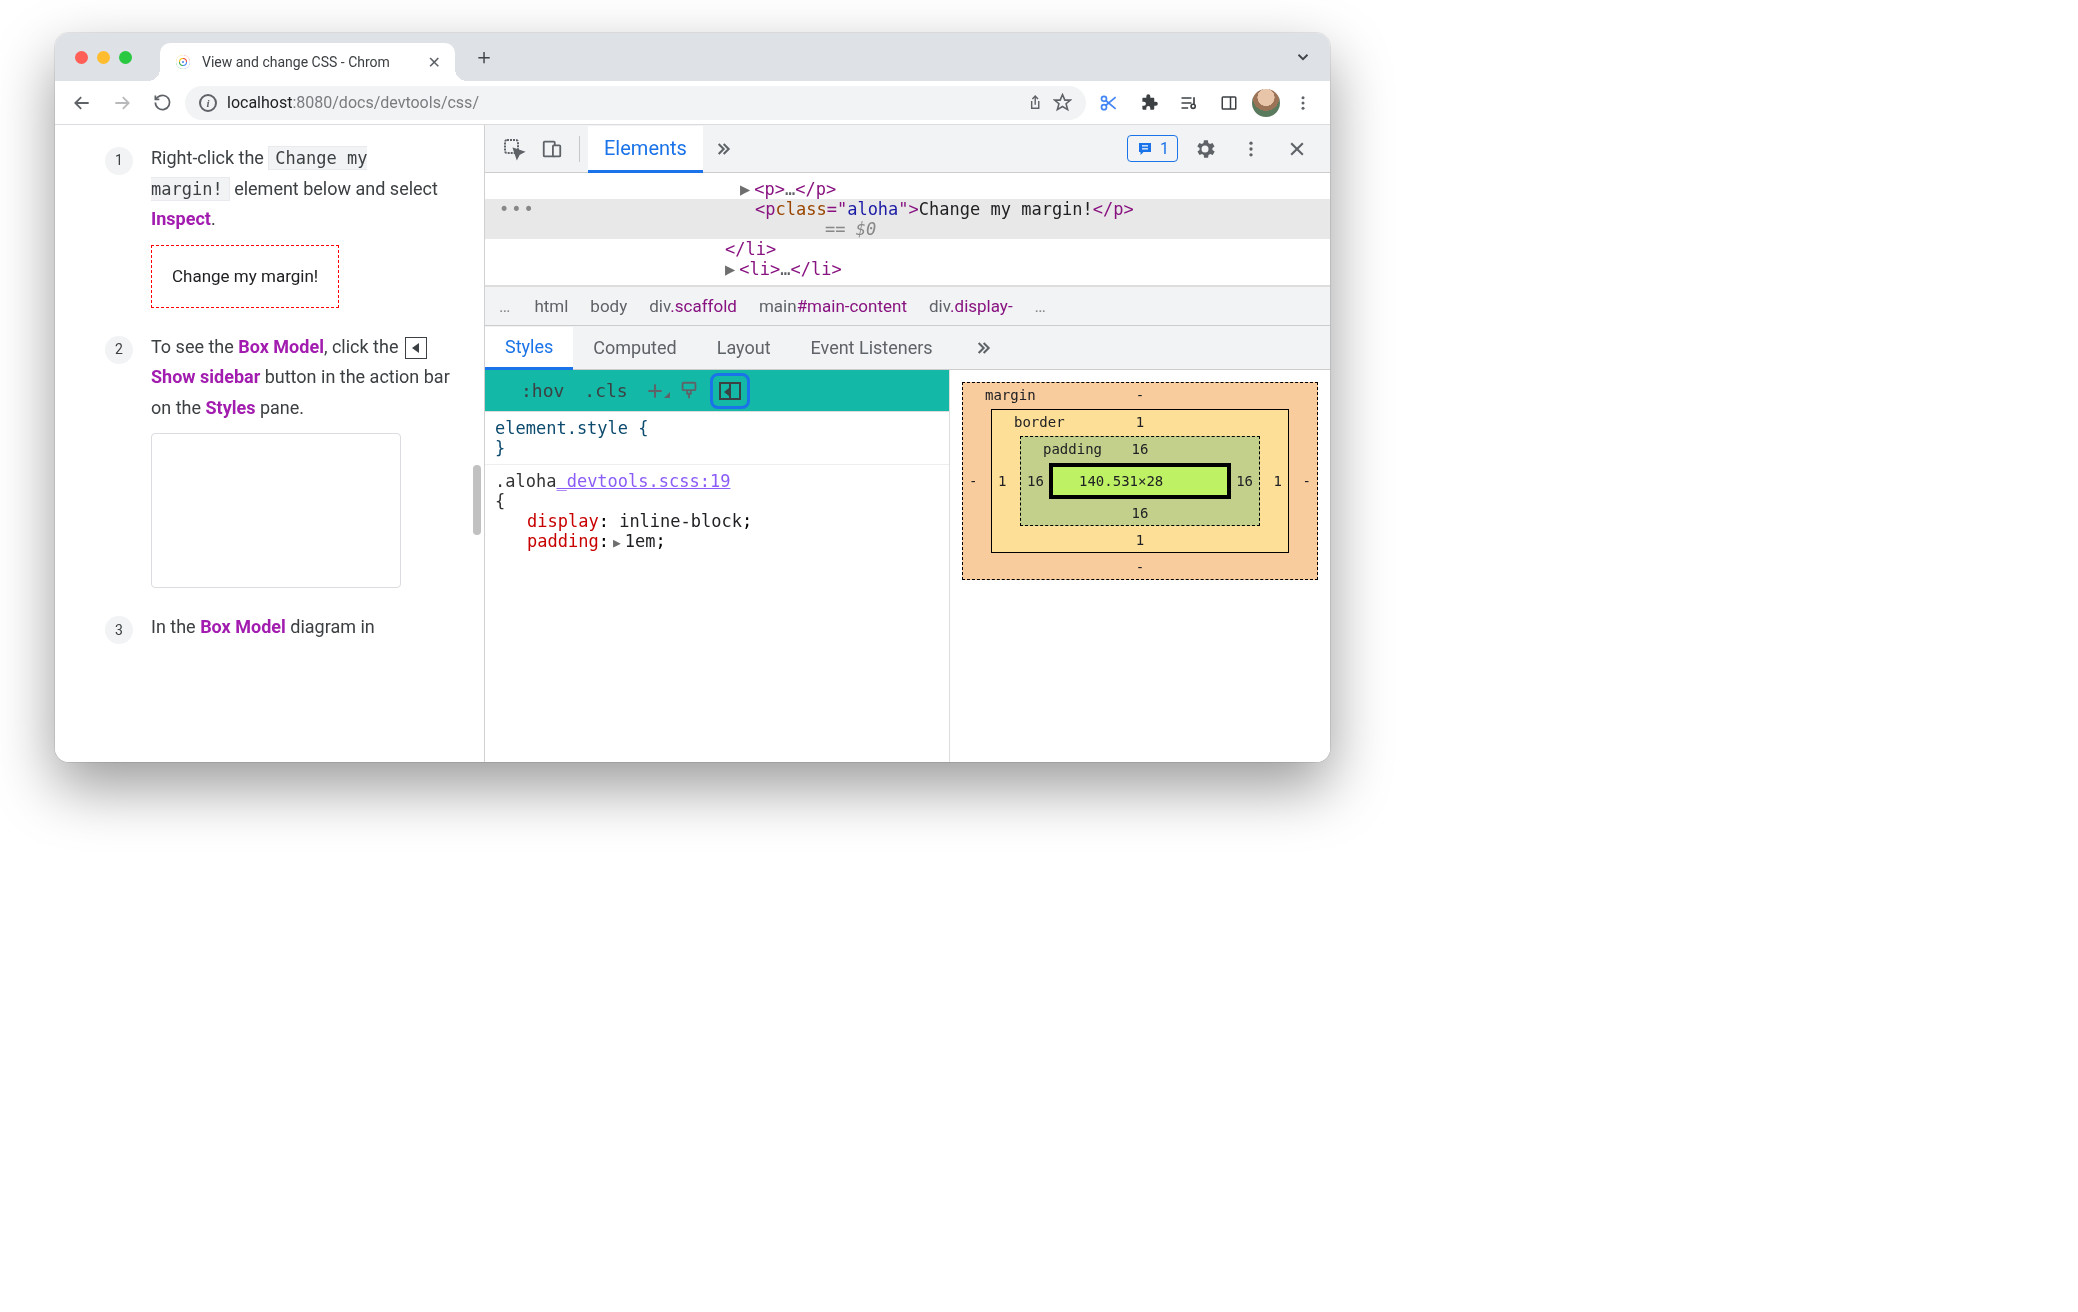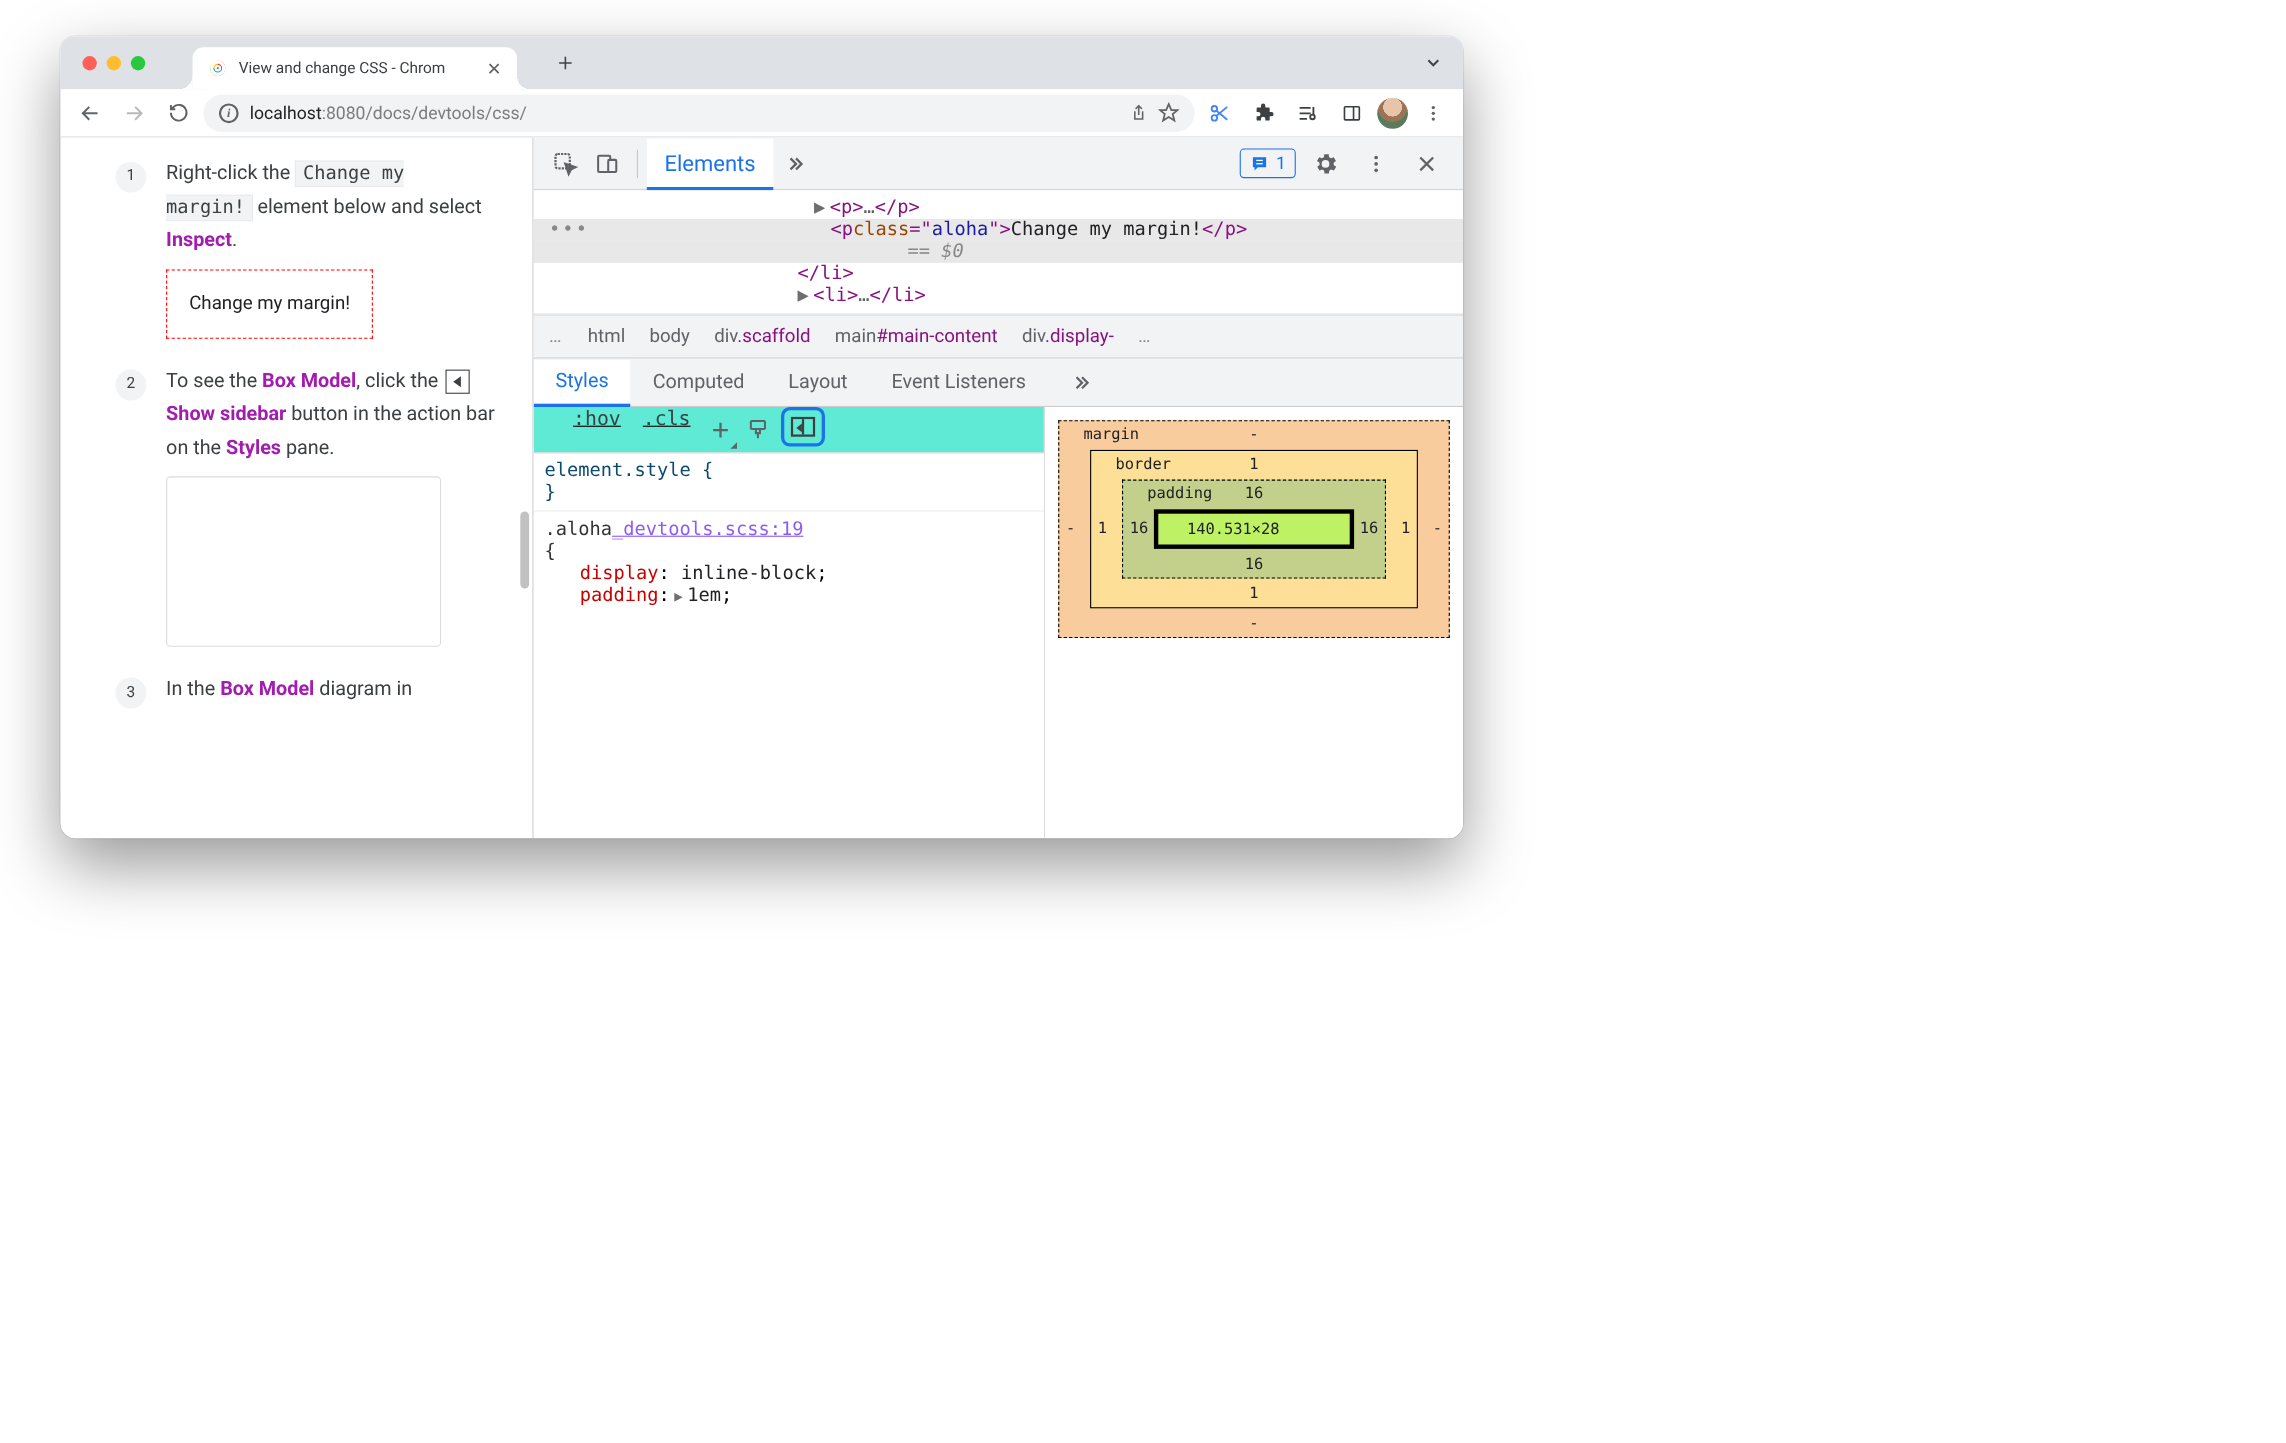--- a/index.html
+++ b/index.html
@@ -1,19 +1,19 @@
 <!DOCTYPE html>
 <html><head>
 <meta charset="utf-8">
 <style>
   * { box-sizing: border-box; margin: 0; padding: 0; }
   body { font-family: -apple-system, BlinkMacSystemFont, "Segoe UI", Roboto, sans-serif; background: transparent; width: 1385px; height: 874px; overflow: hidden; }
   .window { position: absolute; left: 55px; top: 33px; width: 1275px; height: 729px; background: #fff; border-radius: 14px; box-shadow: 0 25px 60px rgba(0,0,0,0.4), 0 0 0 1px rgba(0,0,0,0.08); overflow: hidden; display: flex; flex-direction: column; }
   
-  .tabstrip { height: 48px; background: #dee1e6; display: flex; align-items: center; position: relative; gap: 15px; }
+  .tabstrip { height: 48px; background: #dee1e6; display: flex; align-items: center; position: relative; }
   .traffic { display: flex; gap: 9px; padding-left: 20px; padding-right: 28px; }
   .dot { width: 13px; height: 13px; border-radius: 50%; }
   .dot.r { background:#ff5f57; } .dot.y{background:#febc2e;} .dot.g{background:#28c840;}
   .tab { background:#fff; height: 38px; margin-top: 10px; border-radius: 10px 10px 0 0; display:flex; align-items:center; padding: 0 14px; gap: 10px; font-size:14px; color:#3c4043; width: 295px; position:relative; }
   .tab::before, .tab::after { content:""; position:absolute; bottom:0; width:12px; height:12px; background:radial-gradient(circle at 12px 0, transparent 12px, #fff 12px); }
   .tab::before { left:-12px; transform: scaleX(-1);} .tab::after { right:-12px; }
   .favicon { width:18px; height:18px; border-radius:50%; background:conic-gradient(#ea4335 0 90deg,#4285f4 90deg 180deg,#34a853 180deg 270deg,#fbbc05 270deg 360deg); border:2px solid #fff; box-shadow: inset 0 0 0 3px #fff; position:relative; }
   .favicon::after{content:""; position:absolute; inset:4px; background:#4285f4; border-radius:50%; border:2px solid #fff;}
   .tab-title { flex:1; white-space:nowrap; overflow:hidden; text-overflow:ellipsis; }
   .tab-close { color:#5f6368; font-size:16px; }
@@ -57,21 +57,21 @@
   .sel-dots { position:absolute; left:14px; color:#888; letter-spacing:2px; }
   .dom-line.rel { position:relative; }
   .crumbs { display:flex; align-items:center; height:40px; background:#f1f3f4; border-top:1px solid #ddd; border-bottom:1px solid #ccc; padding:0 14px; gap:22px; font-size:17px; color:#5f6368; overflow:hidden; white-space:nowrap; }
   .crumbs .c { color:#5f6368; } .crumbs .cc{color:#881280;}
   .crumb-more { color:#888; letter-spacing:2px; }
   .panes { display:flex; align-items:center; height:44px; border-bottom:1px solid #ccc; background:#f1f3f4; }
   .pane-tab { padding:0 20px; height:100%; display:flex; align-items:center; color:#5f6368; font-size:18px; }
   .pane-tab.active { color:#1a73e8; border-bottom:3px solid #1a73e8; background:#fff; margin-bottom:-1px;}
   .lower { flex:1; display:flex; overflow:hidden; }
   .styles { flex:1; display:flex; flex-direction:column; font-family: Menlo, Consolas, monospace; font-size:17px; overflow:hidden; border-right:1px solid #ddd; }
-  .styles-toolbar { display:flex; height:42px; border-bottom:1px solid #ddd; background:#5eead4;text-decoration:underline; }
+  .styles-toolbar { display:flex; align-items:center; height:42px; border-bottom:1px solid #ddd; background:#14b8a6; }
   .filter-inp { width:26px; height:32px; border:none; background:transparent; }
   .pill { padding:0 10px; color:#3c4043; font-size:18px; }
   .sbtn { width:34px; display:flex; align-items:center; justify-content:center; color:#5f6368; position:relative; }
   .sbtn .corner { position:absolute; bottom:3px; right:2px; width:0; height:0; border-left:6px solid transparent; border-bottom:6px solid #5f6368; }
   .show-side { width:40px; height:36px; border:3px solid #1a73e8; border-radius:8px; display:flex; align-items:center; justify-content:center; margin-left:4px; margin-right:6px; }
   .show-side-inner { width:22px; height:18px; border:2px solid #3c4043; display:flex; }
   .show-side-inner::before { content:""; width:8px; background:transparent; border-right:2px solid #3c4043; display:flex; align-items:center; justify-content:center; }
   .show-side-inner::after { content:""; position:relative; left:-7px; top:4px; width:0;height:0; border-top:4px solid transparent; border-bottom:4px solid transparent; border-right:5px solid #3c4043;}
   .rule { padding:6px 10px; border-bottom:1px solid #eee; }
   .rule-sel { color:#0c4a6e; }

